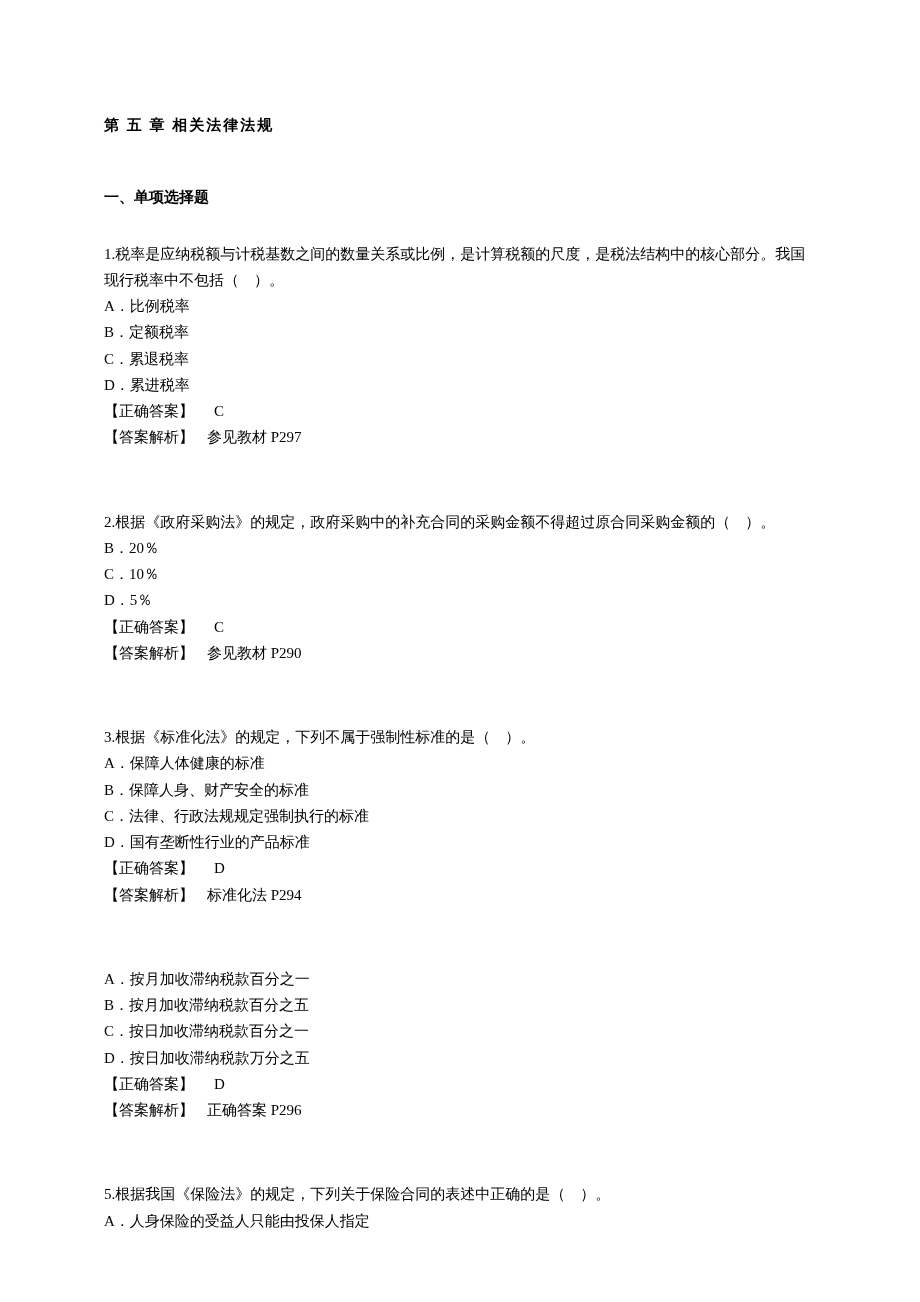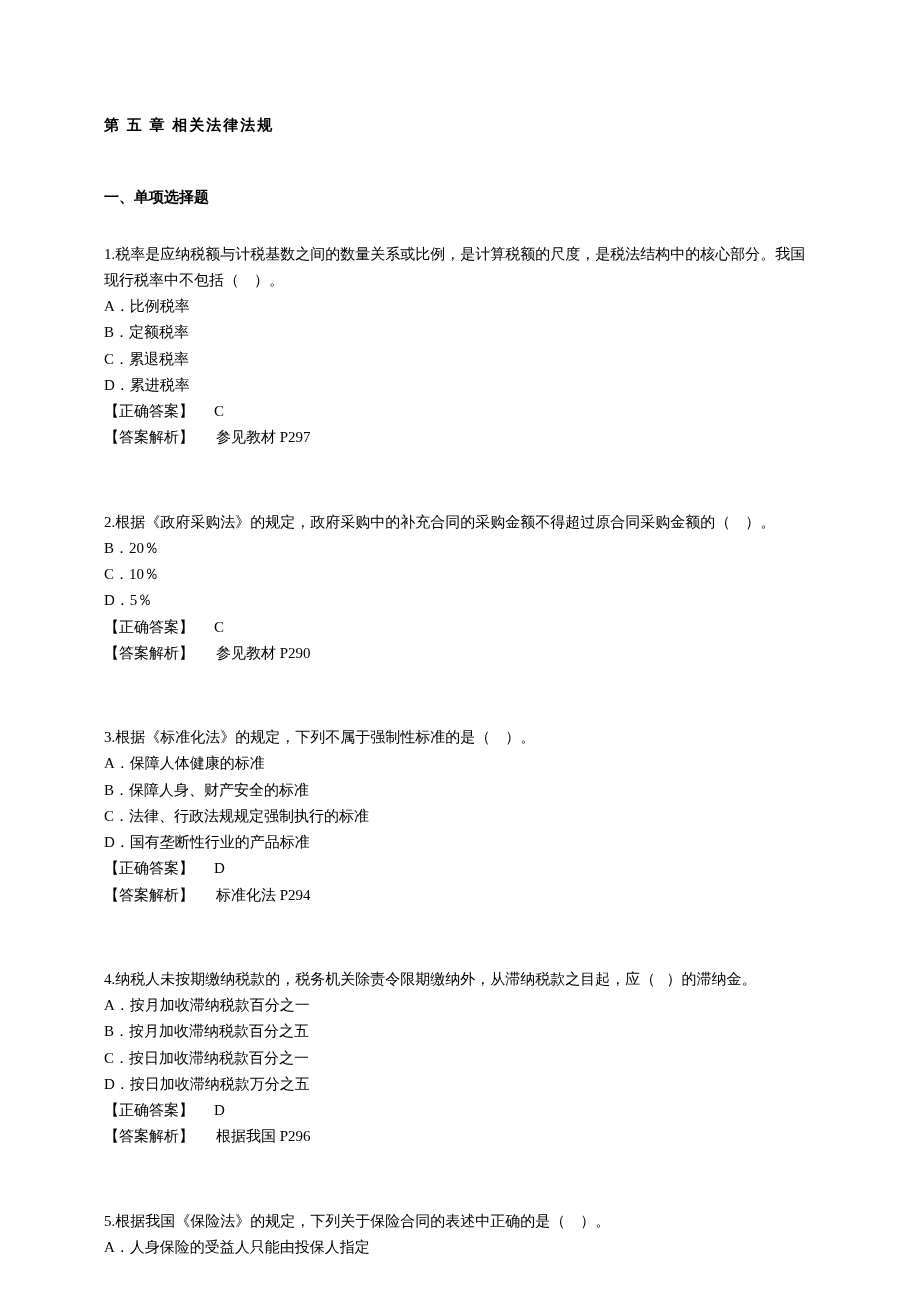--- a/index.html
+++ b/index.html
@@ -38,21 +38,21 @@
     }
     .answer-label {
       display: inline-block;
     }
     .answer-value {
       display: inline-block;
       margin-left: 20px;
     }
     .analysis-value {
       display: inline-block;
-      margin-left: 22px;
+      margin-left: 13px;
     }
   </style>
 </head>
 <body>
 
 <div class="chapter-title">第 五 章   相关法律法规</div>
 <div class="section-title">一、单项选择题</div>
 
 <div class="question-block">
   <div class="line">1.税率是应纳税额与计税基数之间的数量关系或比例，是计算税额的尺度，是税法结构中的核心部分。我国现行税率中不包括（    ）。</div>
@@ -95,31 +95,30 @@
     <span class="answer-label">【正确答案】</span>
     <span class="answer-value">D</span>
   </div>
   <div class="answer-line">
     <span class="answer-label">【答案解析】</span>
     <span class="analysis-value">标准化法 P294</span>
   </div>
 </div>
 
 <div class="question-block">
-  <div class="line">4.纳税人未按期缴纳税款的，税务机关除责令限期缴纳外，从滞纳税款之目起，应（   ）的滞纳金。</div>
   <div class="line">A．按月加收滞纳税款百分之一</div>
   <div class="line">B．按月加收滞纳税款百分之五</div>
   <div class="line">C．按日加收滞纳税款百分之一</div>
   <div class="line">D．按日加收滞纳税款万分之五</div>
   <div class="answer-line">
     <span class="answer-label">【正确答案】</span>
     <span class="answer-value">D</span>
   </div>
   <div class="answer-line">
     <span class="answer-label">【答案解析】</span>
-    <span class="analysis-value">根据我国 P296</span>
+    <span class="analysis-value">正确答案 P296</span>
   </div>
 </div>
 
 <div class="question-block">
   <div class="line">5.根据我国《保险法》的规定，下列关于保险合同的表述中正确的是（    ）。</div>
   <div class="line">A．人身保险的受益人只能由投保人指定</div>
 </div>
 
 </body></html>

